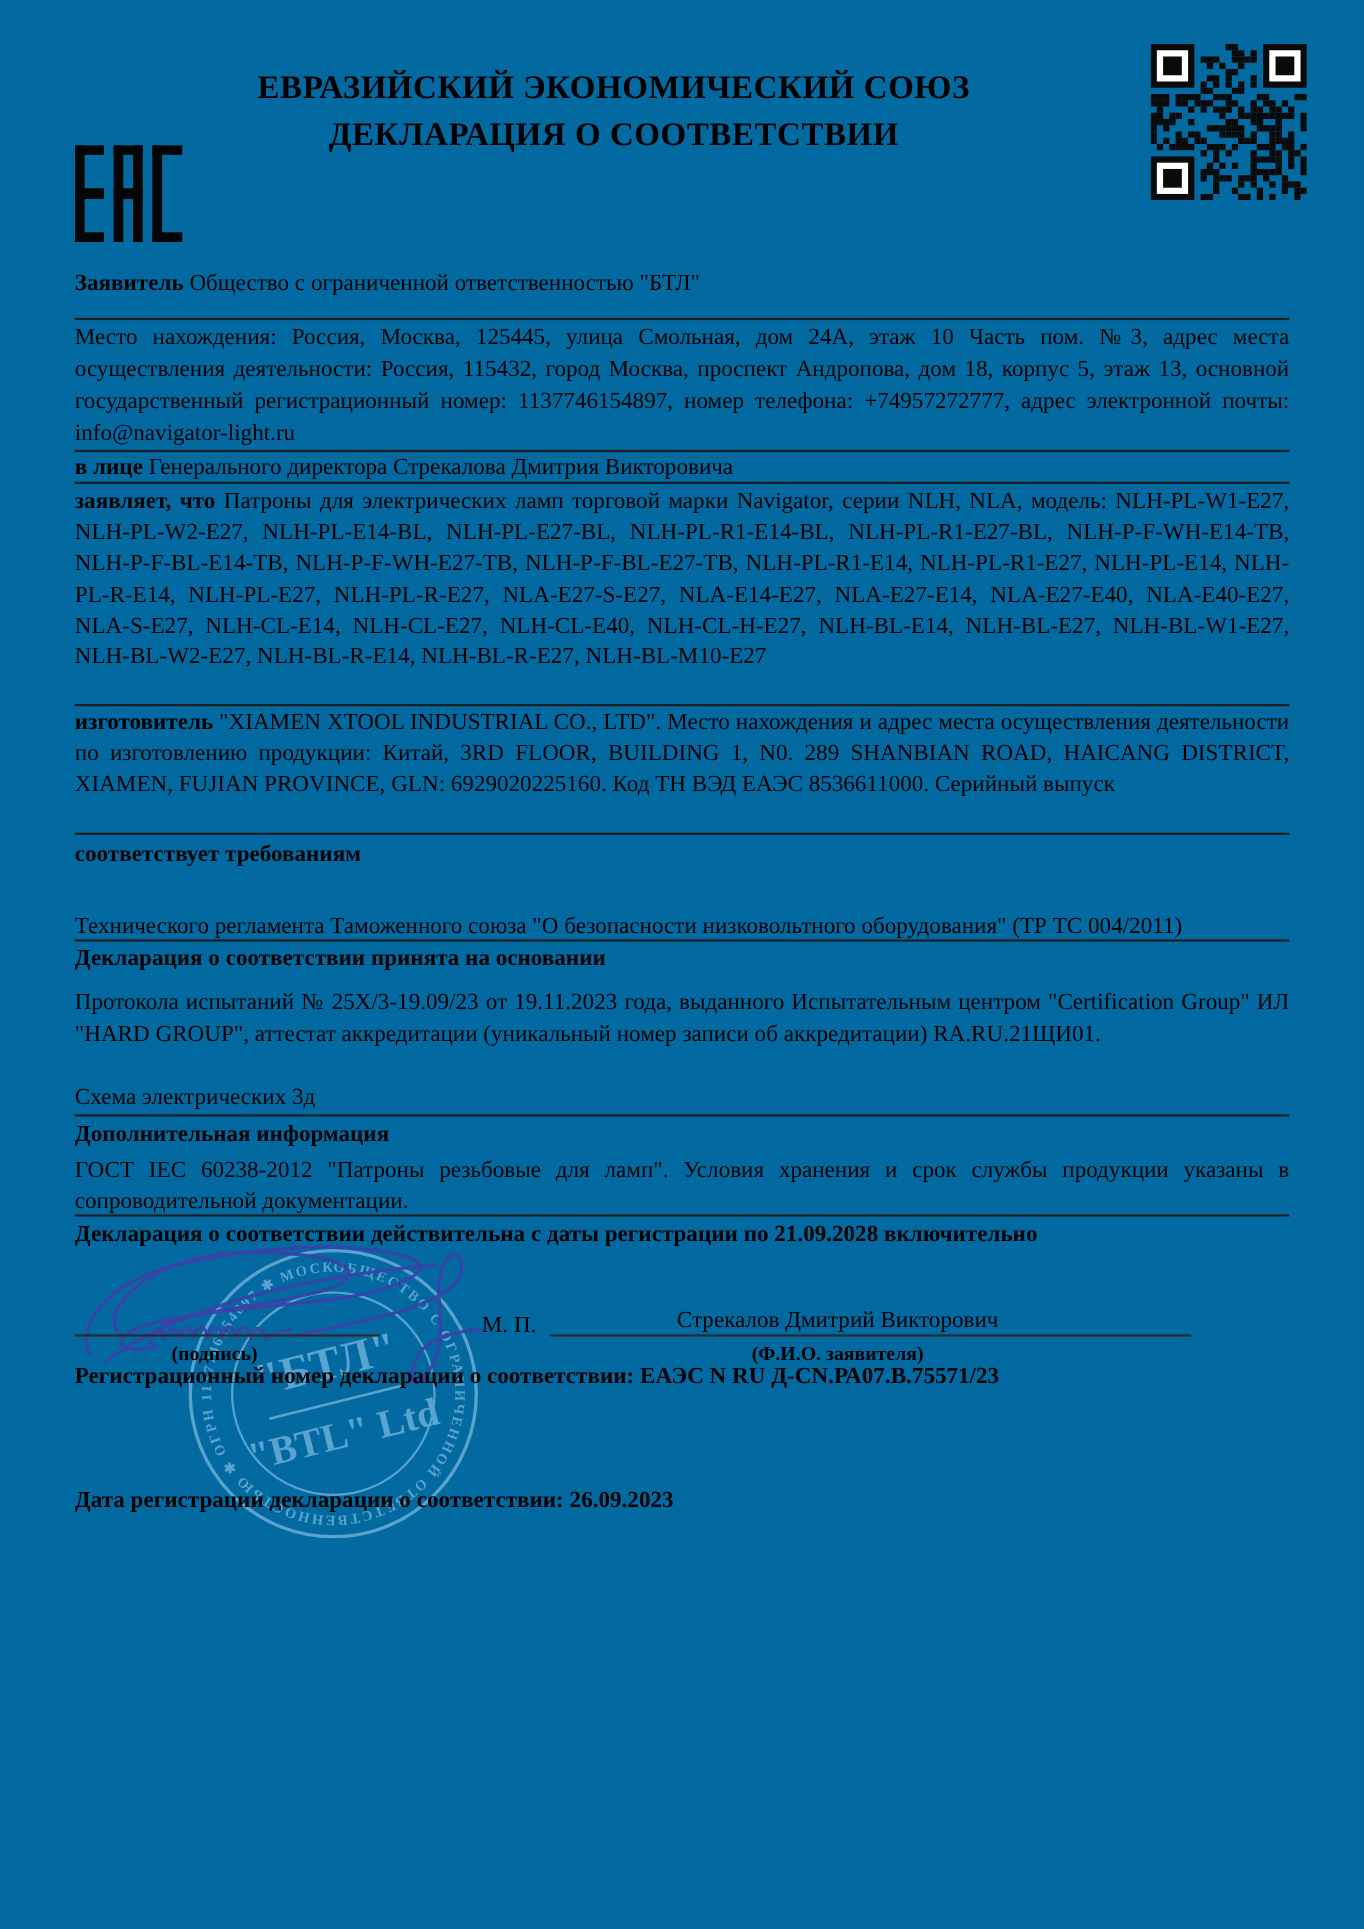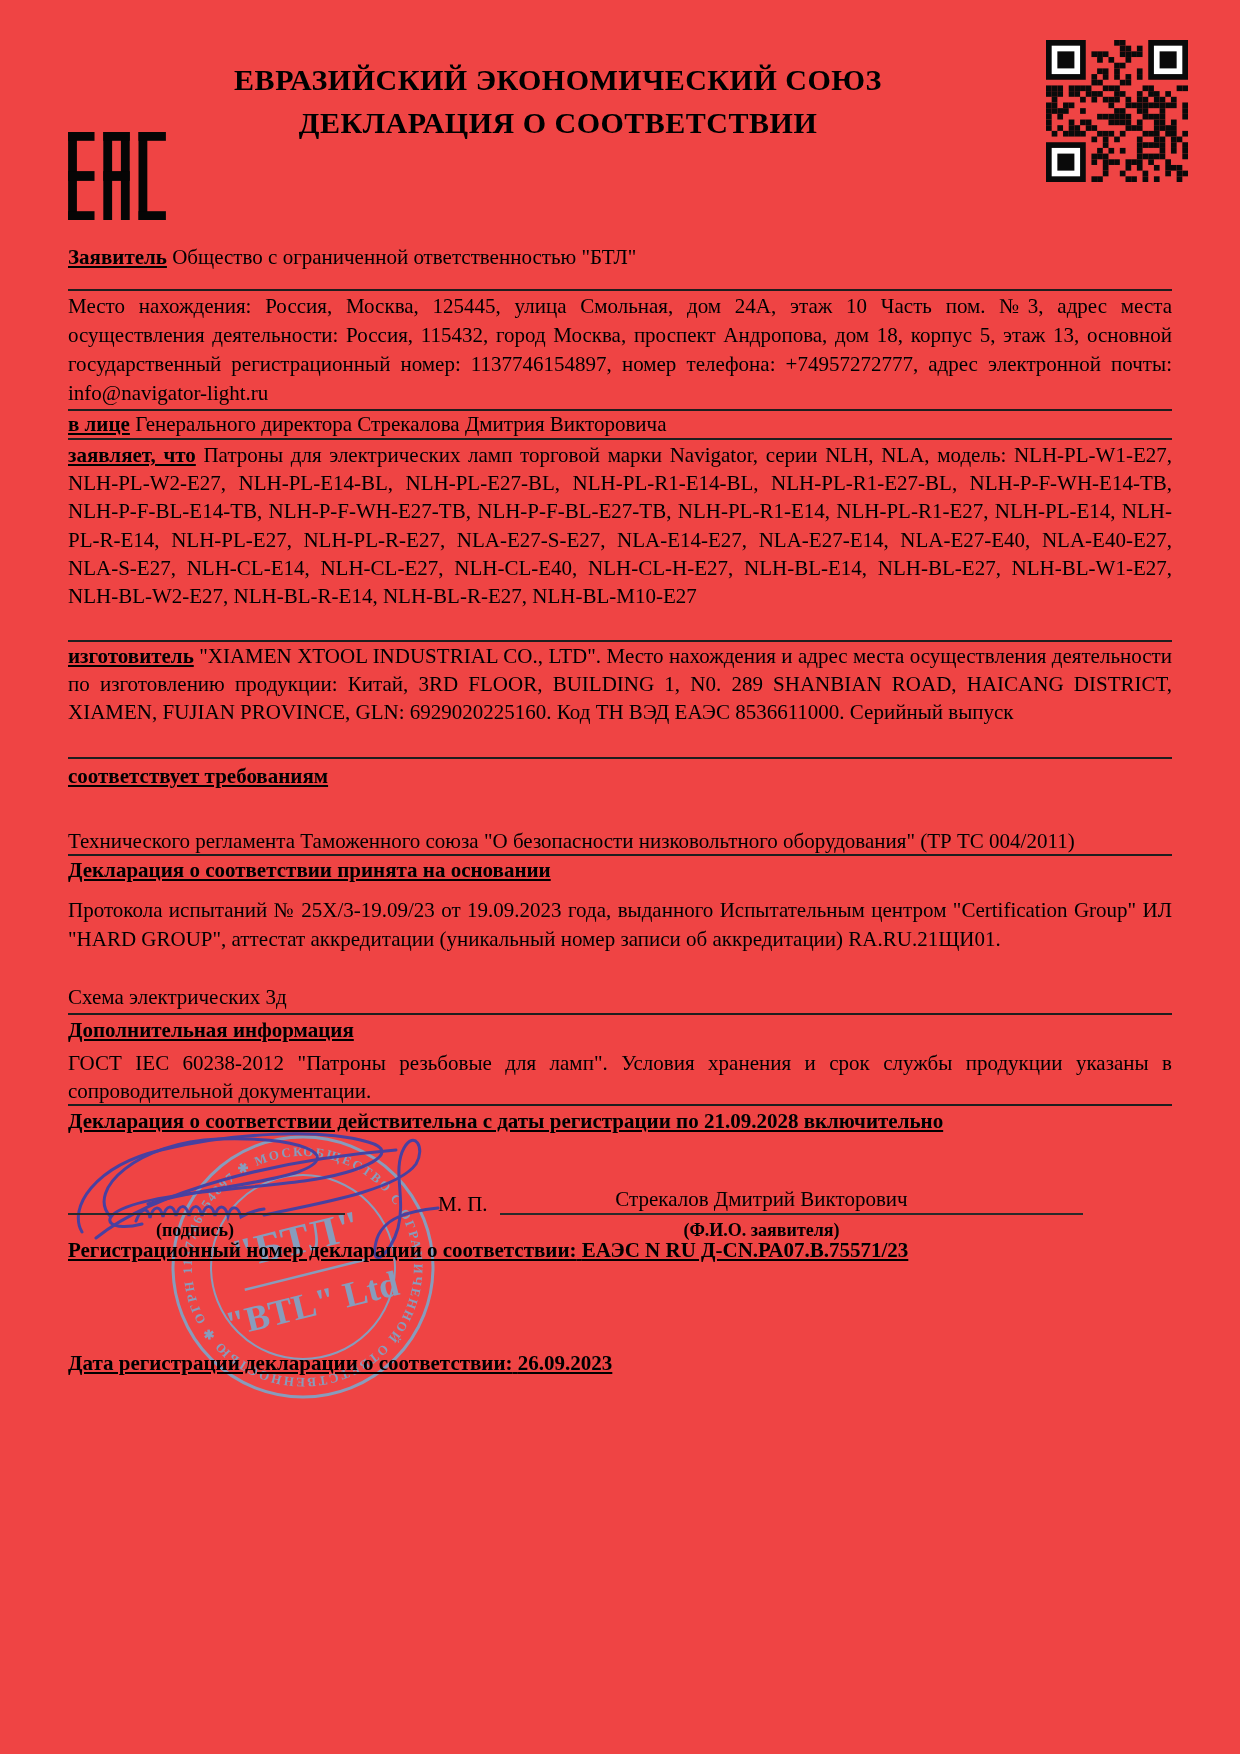--- a/index.html
+++ b/index.html
@@ -1,38 +1,38 @@
 <!DOCTYPE html>
 <html lang="ru"><head>
 <meta charset="utf-8">
 <style>
   html,body{margin:0;padding:0;background:#888;}
   .page{
     position:relative;
     width:1240px;height:1754px;
     margin:0 auto;
-    background:#ef4444;
+    background:#0369a1;
     font-family:"Liberation Serif", serif;
     color:#000;
     overflow:hidden;
   }
   .abs{position:absolute;}
   .title{
     left:68px;top:58px;width:980px;
     text-align:center;font-weight:bold;font-size:30px;line-height:43px;
     letter-spacing:0.5px;
     z-index:2;
   }
   .body-text{
     left:68px;width:1104px;
     font-size:21px;line-height:29px;
     z-index:2;
   }
   .justify{text-align:justify;}
-  .b{font-weight:bold;text-decoration:underline;}
+  .b{font-weight:bold;}
   .rule{
     left:68px;width:1104px;height:0;
     border-top:2px solid #1e1e1e;
     z-index:2;
   }
   .caption{font-size:18px;line-height:22px;z-index:2;font-weight:bold;}
   .sigline{height:0;border-top:2px solid #2a2a2a;z-index:2;}
   .center{text-align:center;}
   #stamp{z-index:0;}
   #signature{z-index:1;}
@@ -316,21 +316,21 @@
     <span class="b">изготовитель</span>
     <span>"XIAMEN XTOOL INDUSTRIAL CO., LTD". Место нахождения и адрес места осуществления деятельности по изготовлению продукции: Китай, 3RD FLOOR, BUILDING 1, N0. 289 SHANBIAN ROAD, HAICANG DISTRICT, XIAMEN, FUJIAN PROVINCE, GLN: 6929020225160. Код ТН ВЭД ЕАЭС 8536611000. Серийный выпуск</span>
   </div>
   <div class="abs rule" style="top:757px;"></div>
 
   <div class="abs body-text b" style="top:762px;">соответствует требованиям</div>
   <div class="abs body-text justify" style="top:827px;">Технического регламента Таможенного союза "О безопасности низковольтного оборудования" (ТР ТС 004/2011)</div>
   <div class="abs rule" style="top:854px;"></div>
 
   <div class="abs body-text b" style="top:856px;">Декларация о соответствии принята на основании</div>
-  <div class="abs body-text justify" style="top:896px;line-height:28.8px;">Протокола испытаний № 25Х/3-19.09/23 от 19.09.2023 года, выданного Испытательным центром "Certification Group" ИЛ "HARD GROUP", аттестат аккредитации (уникальный номер записи об аккредитации) RA.RU.21ЩИ01.</div>
+  <div class="abs body-text justify" style="top:896px;line-height:28.8px;">Протокола испытаний № 25Х/3-19.09/23 от 19.11.2023 года, выданного Испытательным центром "Certification Group" ИЛ "HARD GROUP", аттестат аккредитации (уникальный номер записи об аккредитации) RA.RU.21ЩИ01.</div>
   <div class="abs body-text" style="top:983px;">Схема электрических 3д</div>
   <div class="abs rule" style="top:1013px;"></div>
 
   <div class="abs body-text b" style="top:1016px;">Дополнительная информация</div>
   <div class="abs body-text justify" style="top:1050px;line-height:27.5px;">ГОСТ IEC 60238-2012 "Патроны резьбовые для ламп". Условия хранения и срок службы продукции указаны в сопроводительной документации.</div>
   <div class="abs rule" style="top:1104px;"></div>
 
   <div class="abs body-text b" style="top:1107px;">Декларация о соответствии  действительна с даты регистрации по 21.09.2028 включительно</div>
 
   <div id="stamp" class="abs" style="left:165px;top:1129px;opacity:0.8;">

